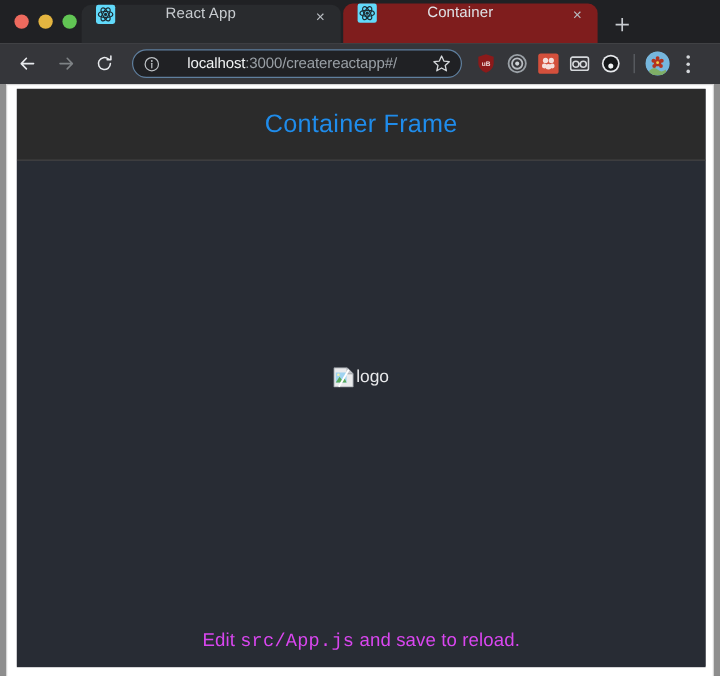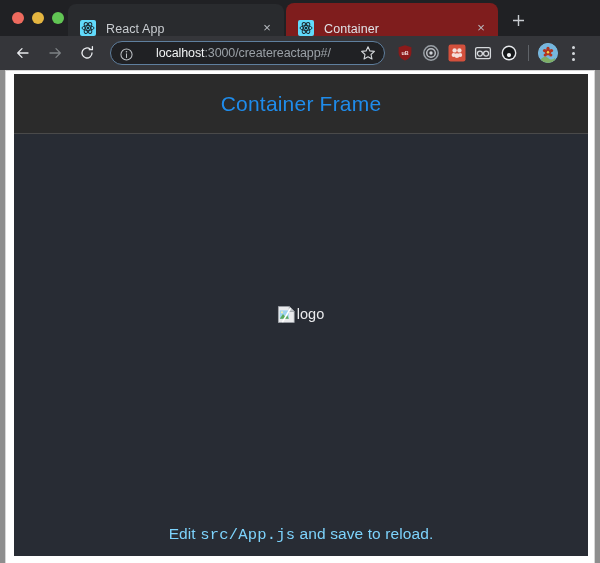--- a/index.html
+++ b/index.html
@@ -49,23 +49,24 @@
   .light.red    { background: #ed6a5e; }
   .light.yellow { background: #e4b540; }
   .light.green  { background: #61c554; }
 
   .tab {
     position: absolute;
     top: 4px;
     height: 32px;
     border-radius: 8px 8px 0 0;
     display: flex;
-    align-items: flex-end;
+    align-items: flex-start;
     box-sizing: border-box;
     padding: 0 8px 0 12px;
+    gap: 32px;
   }
   .tab.inactive {
     left: 68px;
     width: 216px;
     background: #292b2e;
   }
   .tab.active {
     left: 286px;
     width: 212px;
     background: #7f1d1d;
@@ -280,21 +281,21 @@
     color: #e9eaec;
     font-size: 14.5px;
     line-height: 1;
   }
 
   .edit-line {
     position: absolute;
     left: 0; right: 0;
     top: 391px;
     text-align: center;
-    color: #7dd3fc;
+    color: #d946ef;
     font-size: 15.5px;
     letter-spacing: .1px;
   }
   .edit-line code {
     font-family: "Liberation Mono", "DejaVu Sans Mono", monospace;
     font-size: 15.5px;
     letter-spacing: .2px;
   }
 </style>
 </head>

